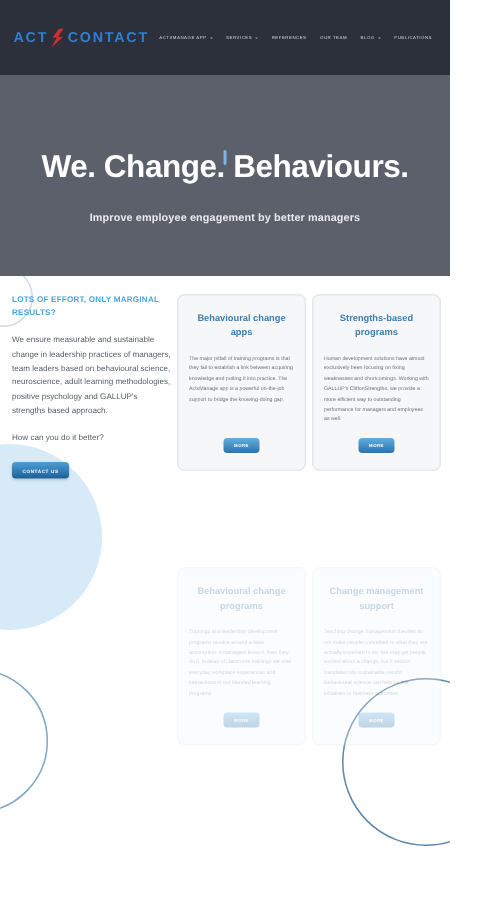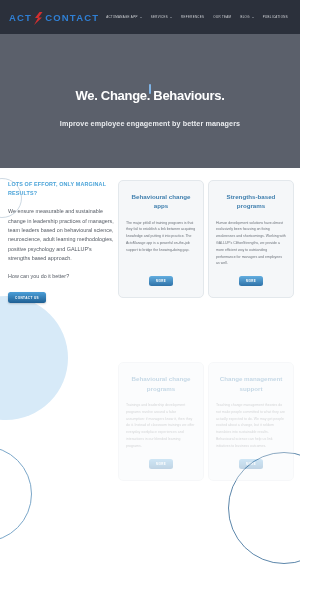--- a/index.html
+++ b/index.html
@@ -7,21 +7,21 @@
   body {
     font-family: "Liberation Sans", sans-serif;
     background:#ffffff;
     color:#5a6169;
     overflow:hidden;
     position:relative;
   }
 
   
   .nav {
-    height:34px;
+    height:50px;
     background:#2b303b;
     display:flex;
     align-items:center;
     padding:0 8px 0 9px;
     position:relative;
     z-index:40;
   }
   .logo { display:flex; align-items:center; gap:0px; }
   .logo-word {
     color:#2f7fd4;
@@ -71,21 +71,21 @@
   .hero-accent {
     position:absolute;
     top:50px; left:50%;
     transform:translateX(-50%);
     width:2px; height:10px;
     background:#7fb4e6;
     border-radius:1px;
   }
   .hero-title {
     color:#ffffff;
-    font-size:13px;
+    font-size:21px;
     font-weight:bold;
     letter-spacing:-0.3px;
     margin-top:14px;
     text-align:center;
   }
   .hero-sub {
     color:#e9ebee;
     font-size:7.2px;
     font-weight:bold;
     margin-top:16px;

